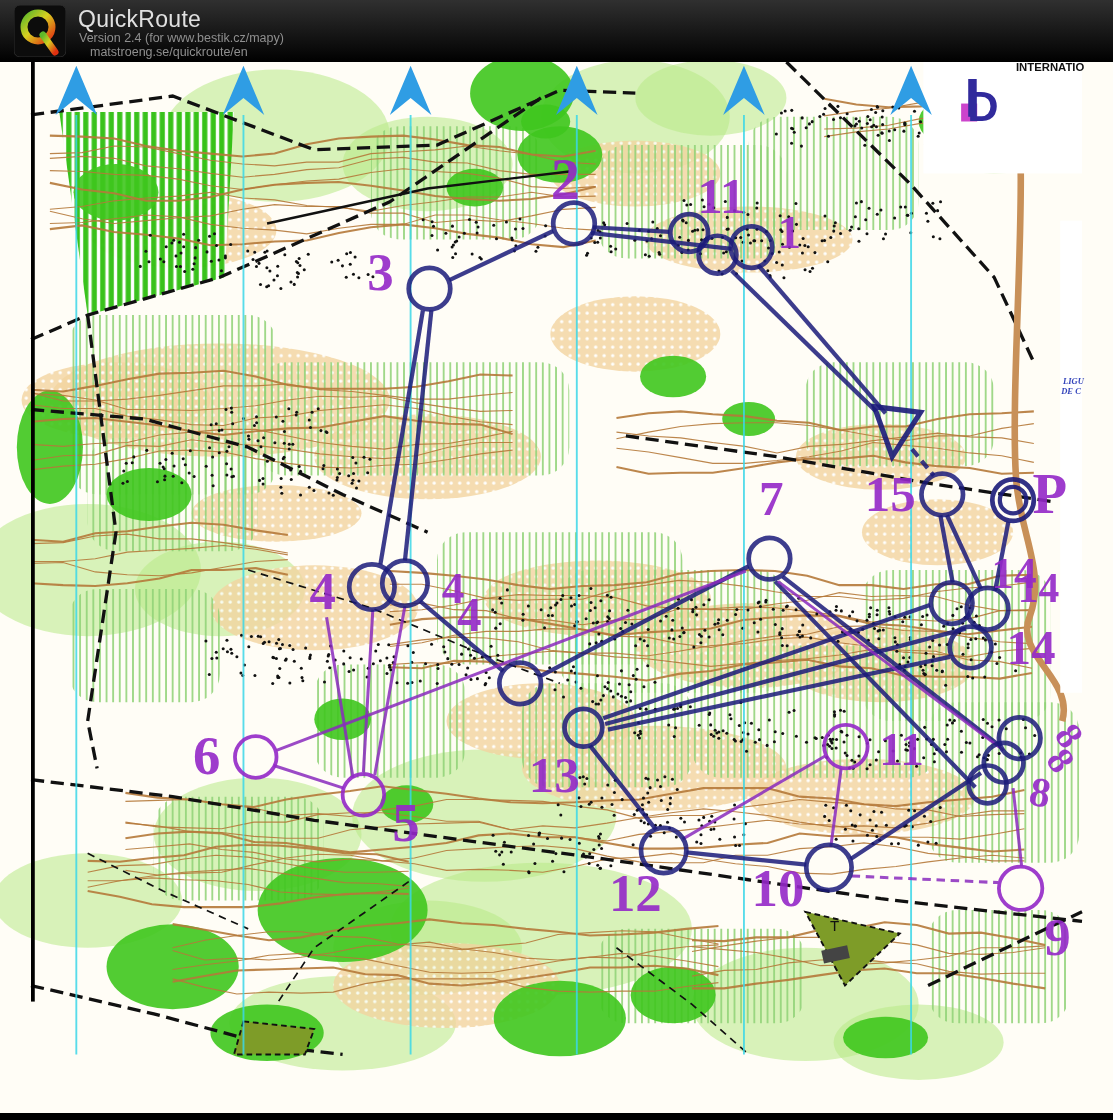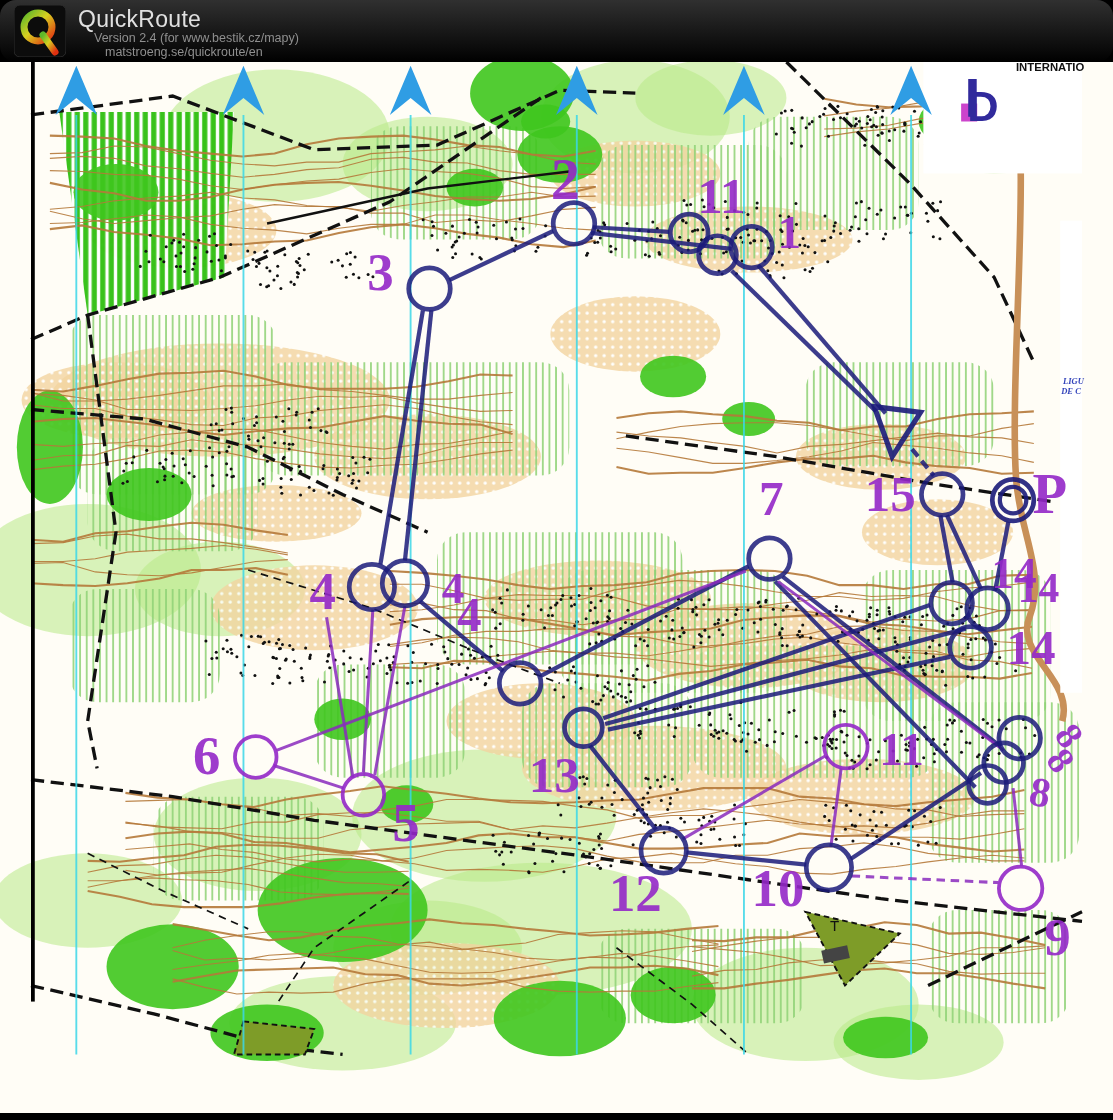--- a/index.html
+++ b/index.html
@@ -1,23 +1,23 @@
 <!DOCTYPE html>
 <html><head>
 <meta charset="utf-8">
 <style>
   html,body{margin:0;padding:0;background:#000;}
   #app{position:relative;width:1113px;height:1120px;overflow:hidden;background:#000;
        font-family:"Liberation Sans", sans-serif;}
   
   #header{position:absolute;left:0;top:0;width:1113px;height:62px;
-          background:linear-gradient(#303030,#0a0a0a 80%,#000);border-radius:16px;}
+          background:linear-gradient(#303030,#0a0a0a 80%,#000);}
   #logo{position:absolute;left:14px;top:5px;width:52px;height:52px;}
   #title{position:absolute;left:78px;top:6px;color:#e0e0e0;font-size:23px;letter-spacing:.3px;}
-  .sub{position:absolute;left:94px;color:#8f8f8f;font-size:12.5px;line-height:15px;}
+  .sub{position:absolute;left:79px;color:#8f8f8f;font-size:12.5px;line-height:15px;}
   #sub1{top:31px;} #sub2{top:45px;margin-left:11px;}
   
   #map-wrap{position:absolute;left:0;top:62px;width:1113px;height:1051px;background:#fffdf6;}
   #map-svg{display:block;}
   #bottom-bar{position:absolute;left:0;top:1113px;width:1113px;height:7px;background:#000;}
 </style>
 </head>
 <body>
 <div id="app">
 

